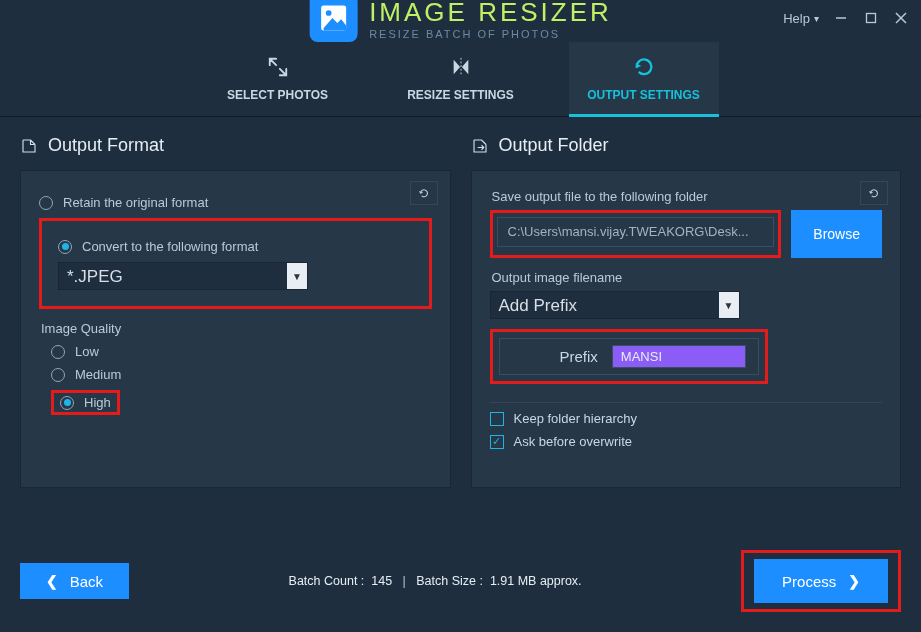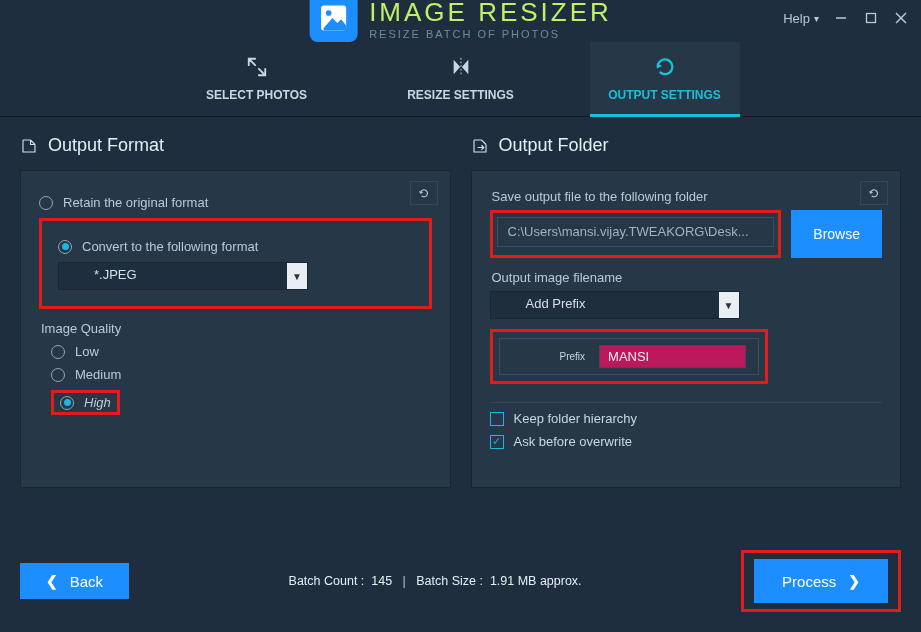--- a/index.html
+++ b/index.html
@@ -50,21 +50,21 @@
     align-items: center;
     gap: 14px;
     color: #b8c9d8;
     font-size: 13px;
   }
   .window-controls .help { display: flex; align-items: center; gap: 4px; cursor: pointer; }
   .window-controls .winbtn { cursor: pointer; width: 16px; height: 16px; display:inline-flex; align-items:center; justify-content:center;}
   .tabs {
     display: flex;
     justify-content: center;
-    gap: 54px;
+    gap: 33px;
     margin-top: 10px;
     border-bottom: 1px solid #101a25;
   }
   .tab {
     width: 150px;
     text-align: center;
     padding: 14px 4px 14px 4px;
     color: #c9d7e2;
     font-size: 12px;
     font-weight: 600;
@@ -130,21 +130,21 @@
     padding: 16px;
     display:inline-block;
   }
   .hl-block { display:block; }
   .dropdown {
     display:flex; align-items:stretch;
     border:1px solid #1a2632; background:#1f2e3e;
     height: 28px;
   }
   .dropdown .dd-text {
-    flex:1; padding: 4px 8px; font-size:13px; color:#d8dfe6;margin-left:27px;
+    flex:1; padding: 4px 8px; font-size:17px; color:#d8dfe6;
   }
   .dropdown .dd-arrow {
     width: 20px; background:#e8eef3; color:#333;
     display:flex; align-items:center; justify-content:center;
     font-size:10px;
   }
   .section-label { font-size:13px; color:#b9cad8; margin: 12px 0 6px 2px; }
   .path-block { display:flex; gap:10px; align-items:stretch; }
   .path-input {
     flex:1; border:1px solid #3a4e62; background:#263748; color:#9fb4c7;
@@ -155,23 +155,23 @@
     background:#1d8eff; color:#fff; font-size:14px;
     padding: 0 22px; height:48px; display:flex; align-items:center; justify-content:center;
     cursor:pointer; border:none;
   }
   .btn.big { height:44px; padding: 0 28px; font-size:15px; }
   .prefix-row {
     display:flex; align-items:center; gap:14px;
     border:1px solid #3a4e62; background:#263748;
     padding: 6px 12px; width: 260px;
   }
-  .prefix-row .pf-label { font-size:10px; color:#c9d7e2;padding-left:48px; }
+  .prefix-row .pf-label { font-size:15px; color:#c9d7e2;padding-left:48px; }
   .prefix-row .pf-val {
-    flex:1; border:1px solid #3a4e62; background:#be185d; color:#e6eef5;
+    flex:1; border:1px solid #3a4e62; background:#8b5cf6; color:#e6eef5;
     padding: 3px 8px; font-size:13px;
   }
   .check-row {
     display:flex; align-items:center; gap:10px; font-size:13px; color:#c9d7e2;
     margin: 8px 0; cursor:pointer;
   }
   .chk {
     width:14px; height:14px; border:1.5px solid #1fb4e6; display:inline-flex;
     align-items:center; justify-content:center;
   }
@@ -295,21 +295,21 @@
       <div class="section-label">Image Quality</div>
       <div class="quality-group">
         <div class="radio-row">
           <span class="radio"></span>
           <span>Low</span>
         </div>
         <div class="radio-row">
           <span class="radio"></span>
           <span>Medium</span>
         </div>
-        <span class="highlight hl-small" style="display:inline-block;font-style:italic;">
+        <span class="highlight hl-small" style="display:inline-block;">
           <span class="radio-row" style="margin:0;">
             <span class="radio sel"></span>
             <span>High</span>
           </span>
         </span>
       </div>
     </div>
   </div>
 
   <div class="panel">

